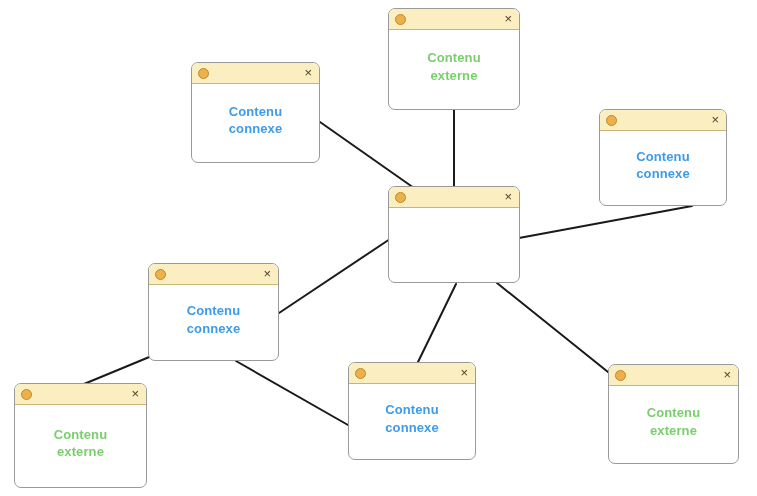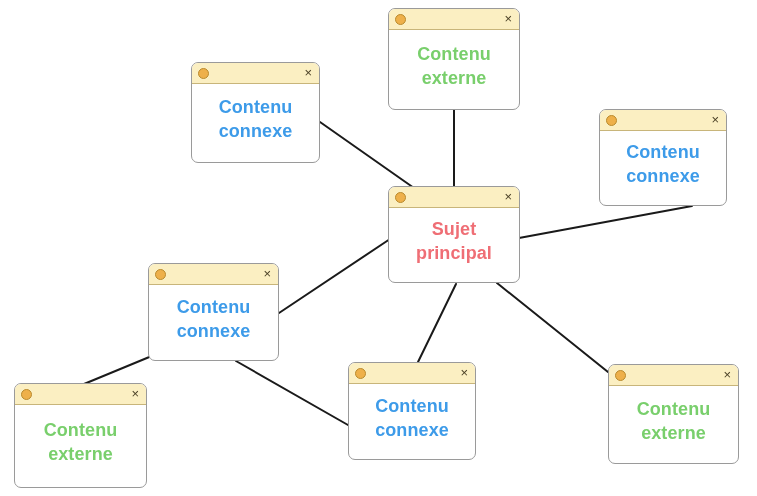--- a/index.html
+++ b/index.html
@@ -70,21 +70,21 @@
     flex: 1 1 auto;
     display: flex;
     flex-direction: column;
     align-items: center;
     justify-content: center;
     text-align: center;
     padding: 2px 6px 8px 6px;
     box-sizing: border-box;
   }
   .node-label {
-    font-size: 18px;
+    font-size: 13px;
     font-weight: bold;
     line-height: 1.32;
     letter-spacing: 0.1px;
     white-space: pre-line;
   }
   .label-blue   { color: #3d9be9; }
   .label-green  { color: #79cf6c; }
   .label-red    { color: #ef6e75; }
 </style>
 </head>
@@ -101,24 +101,20 @@
       <line x1="608" y1="372" x2="497" y2="283" stroke="#1a1a1a" stroke-width="2" stroke-linecap="round"></line>
       <line x1="84" y1="384" x2="188" y2="341" stroke="#1a1a1a" stroke-width="2" stroke-linecap="round"></line>
       <line x1="348" y1="425" x2="236" y2="361" stroke="#1a1a1a" stroke-width="2" stroke-linecap="round"></line>
     </svg>
 
   <div id="node-layer">
       <div class="node" style="left: 388px; top: 186px; width: 132px; height: 97px;">
         <div class="node-titlebar">
           <span class="dot-icon"></span>
           <span class="close-icon">×</span>
-        </div>
-        <div class="node-body">
-          <div class="node-label label-red">Sujet
-principal</div>
         </div>
       </div>
       <div class="node" style="left: 388px; top: 8px; width: 132px; height: 102px;">
         <div class="node-titlebar">
           <span class="dot-icon"></span>
           <span class="close-icon">×</span>
         </div>
         <div class="node-body">
           <div class="node-label label-green">Contenu
 externe</div>

